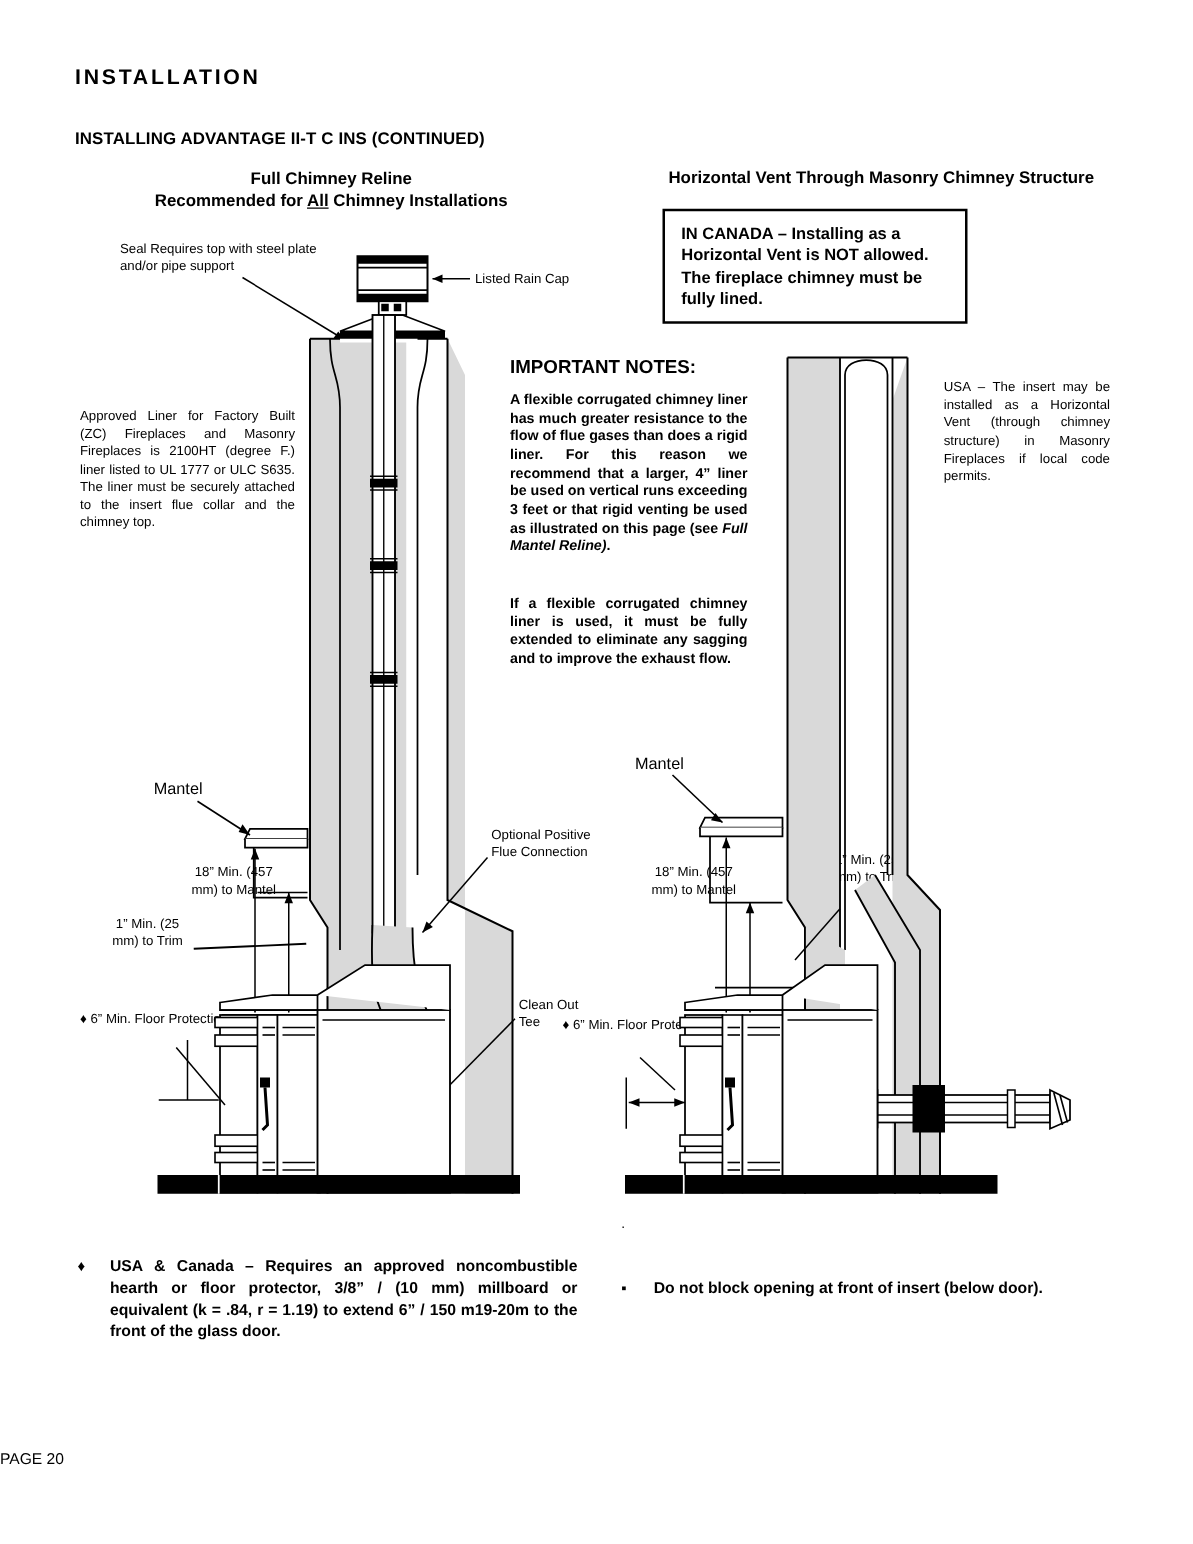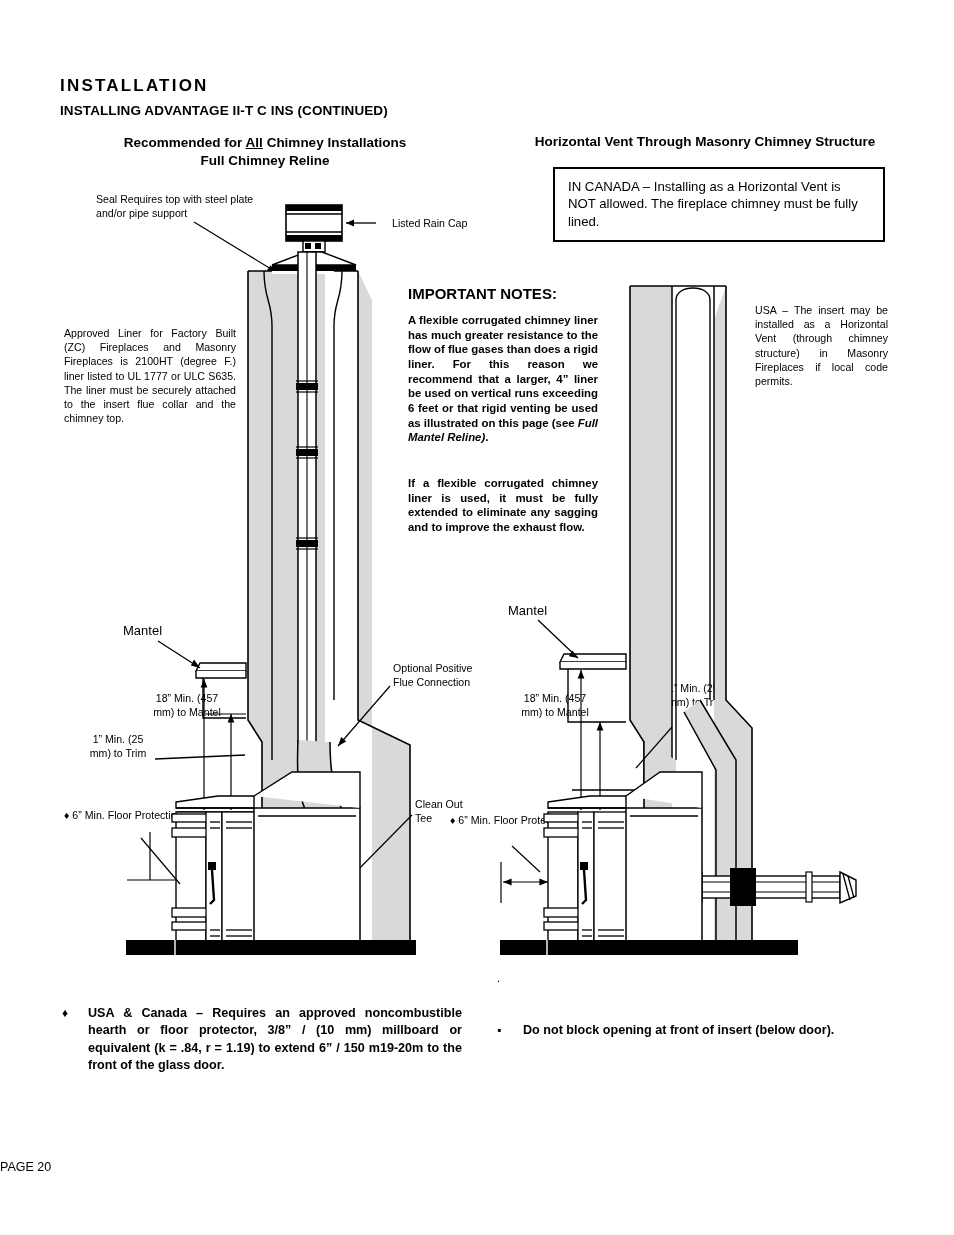--- a/index.html
+++ b/index.html
@@ -4,58 +4,58 @@
 <style>
   html,body{margin:0;padding:0;background:#fff;}
   body{
     width:954px;height:1235px;position:relative;overflow:hidden;
     font-family:"Liberation Sans", sans-serif;color:#000;
   }
   .abs{position:absolute;}
 
   
   #page-title{
-    left:60px;top:52px;font-size:17px;font-weight:bold;letter-spacing:2.2px;margin-top:24px;
+    left:60px;top:52px;font-size:17px;font-weight:bold;letter-spacing:2.2px;
   }
   #sub-title{
     left:60px;top:89px;font-size:13.5px;font-weight:bold;letter-spacing:.1px;margin-top:14px;
   }
 
   
   .diagram-caption{font-size:13.5px;font-weight:bold;text-align:center;line-height:1.33;}
   #left-caption{left:90px;top:134px;width:350px;}
   #right-caption{left:480px;top:133px;width:450px;}
   .u{text-decoration:underline;}
 
   
   #canada-box{
-    left:553px;top:167px;width:332px;box-sizing:border-box;
+    left:530px;top:167px;width:244px;box-sizing:border-box;
     border:2.3px solid #000;padding:9px 13px 10px 13px;
-    font-size:13.2px;font-weight:normal;line-height:1.31;
+    font-size:13.2px;font-weight:bold;line-height:1.31;
   }
 
   
   .note-just{font-size:10.6px;line-height:1.34;text-align:justify;}
   #liner-note{left:64px;top:326px;width:172px;}
   #usa-note{left:755px;top:303px;width:133px;}
 
   #imp-head{left:408px;top:285px;font-size:15px;font-weight:bold;}
   .imp-para{left:408px;width:190px;font-size:11.4px;font-weight:bold;
             line-height:1.285;text-align:justify;}
   #imp-p1{top:313px;}
   #imp-p2{top:476px;}
   .ital{font-style:italic;}
 
   
   .callout{font-size:10.6px;line-height:1.31;}
   .callout.c{text-align:center;}
   .big-lbl{font-size:13px;}
 
   #lbl-seal{left:96px;top:193px;width:175px;}
-  #lbl-raincap{left:392px;top:217px;}
+  #lbl-raincap{left:380px;top:217px;}
   #lbl-mantel-L{left:123px;top:622px;}
   #lbl-18-L{left:152px;top:692px;width:70px;}
   #lbl-1in-L{left:84px;top:733px;width:68px;}
   #lbl-floor-L{left:64px;top:809px;width:120px;}
   #lbl-optflue{left:393px;top:662px;width:80px;}
   #lbl-cleanout{left:415px;top:798px;width:60px;}
 
   #lbl-mantel-R{left:508px;top:602px;}
   #lbl-18-R{left:519px;top:692px;width:72px;}
   #lbl-1in-R{left:668px;top:682px;width:62px;}
@@ -77,33 +77,33 @@
   
   #art{position:absolute;left:0;top:0;width:954px;height:1235px;}
 </style>
 </head>
 <body>
 
 <div class="abs" id="page-title">INSTALLATION</div>
 <div class="abs" id="sub-title">INSTALLING ADVANTAGE II-T C INS (CONTINUED)</div>
 
 <div class="abs diagram-caption" id="left-caption">
+  <div>Full Chimney Reline</div>
   <div><span>Recommended for </span><span class="u">All</span><span> Chimney Installations</span></div>
-  <div>Full Chimney Reline</div>
 </div>
 
 <div class="abs diagram-caption" id="right-caption">Horizontal Vent Through Masonry Chimney Structure</div>
 
 <div class="abs" id="canada-box">IN CANADA – Installing as a Horizontal Vent is NOT allowed. The fireplace chimney must be fully lined.</div>
 
 <div class="abs note-just" id="liner-note">Approved Liner for Factory Built (ZC) Fireplaces and Masonry Fireplaces is 2100HT (degree F.) liner listed to UL 1777 or ULC S635. The liner must be securely attached to the insert flue collar and the chimney top.</div>
 <div class="abs note-just" id="usa-note">USA – The insert may be installed as a Horizontal Vent (through chimney structure) in Masonry Fireplaces if local code permits.</div>
 
 <div class="abs" id="imp-head">IMPORTANT NOTES:</div>
-<div class="abs imp-para" id="imp-p1"><span>A flexible corrugated chimney liner has much greater resistance to the flow of flue gases than does a rigid liner.  For this reason we recommend that a larger, 4” liner be used on vertical runs exceeding 6 feet or that rigid venting be used as illustrated on this page (see </span><span class="ital">Full Mantel Reline)</span><span>.</span></div>
+<div class="abs imp-para" id="imp-p1"><span>A flexible corrugated chimney liner has much greater resistance to the flow of flue gases than does a rigid liner.  For this reason we recommend that a larger, 4” liner be used on vertical runs exceeding 3 feet or that rigid venting be used as illustrated on this page (see </span><span class="ital">Full Mantel Reline)</span><span>.</span></div>
 <div class="abs imp-para" id="imp-p2">If a flexible corrugated chimney liner is used, it must be fully extended to eliminate any sagging and to improve the exhaust flow.</div>
 
 <div class="abs callout" id="lbl-seal">Seal Requires top with steel plate and/or pipe support</div>
 <div class="abs callout" id="lbl-raincap">Listed Rain Cap</div>
 <div class="abs callout big-lbl" id="lbl-mantel-L">Mantel</div>
 <div class="abs callout c" id="lbl-18-L">18” Min. (457 mm) to Mantel</div>
 <div class="abs callout c" id="lbl-1in-L">1” Min. (25 mm) to Trim</div>
 <div class="abs callout" id="lbl-floor-L">♦ 6” Min. Floor Protection</div>
 <div class="abs callout" id="lbl-optflue">Optional Positive Flue Connection</div>
 <div class="abs callout" id="lbl-cleanout">Clean Out Tee</div>

